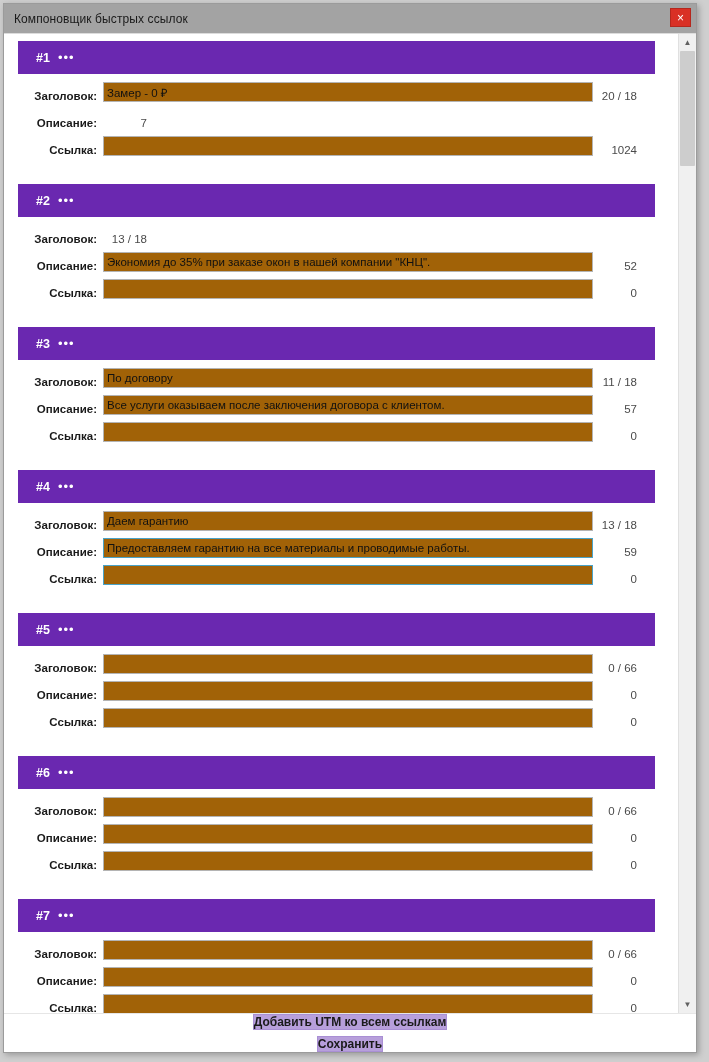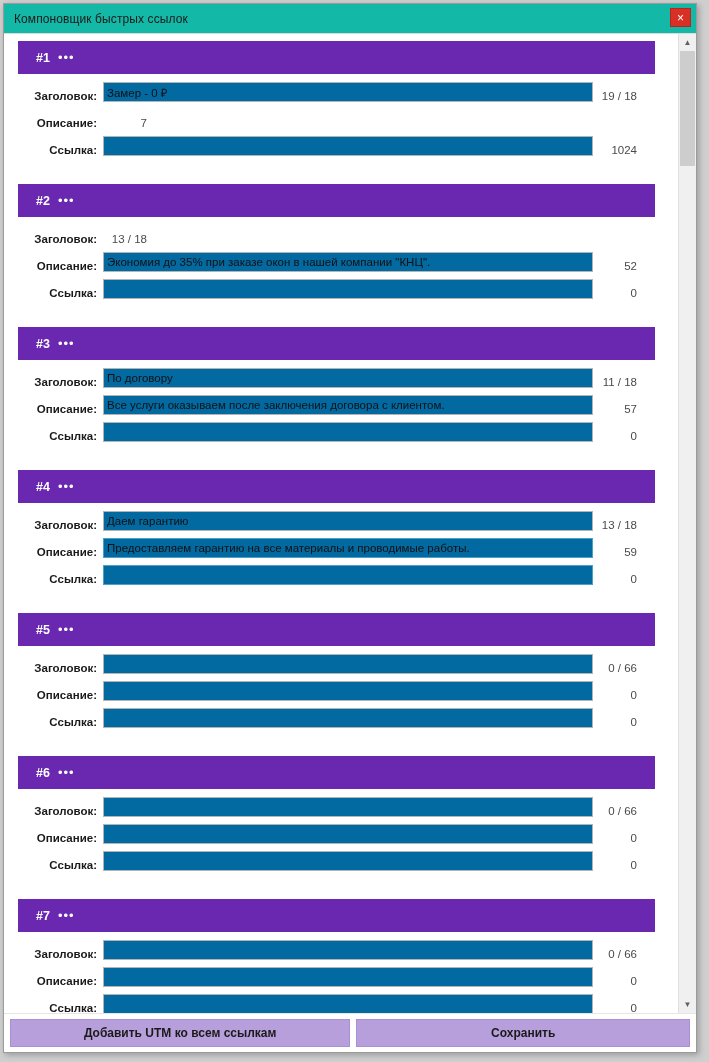--- a/index.html
+++ b/index.html
@@ -24,21 +24,21 @@
     background: #ffffff;
     border: 1px solid #9b9b9b;
     box-sizing: border-box;
     display: flex;
     flex-direction: column;
     box-shadow: 2px 2px 6px rgba(0,0,0,0.25);
   }
   .titlebar {
     height: 29px;
     min-height: 29px;
-    background: #14b8a6;
+    background: #a3a3a3;
     border-bottom: 1px solid #dcdcdc;
     display: flex;
     align-items: center;
     position: relative;
   }
   .title-text {
     font-size: 12px;
     color: #1a1a1a;
     padding-left: 10px;
     letter-spacing: 0.1px;
@@ -155,21 +155,21 @@
     font-weight: bold;
     color: #1a1a1a;
     padding-right: 6px;
     box-sizing: border-box;
   }
   .row-input {
     flex: 1;
     height: 20px;
     box-sizing: border-box;
     border: 1px solid #b4b4b4;
-    background: #0369a1;
+    background: #a16207;
     font-size: 11.5px;
     color: #111111;
     padding: 0 3px;
     font-family: "Liberation Sans", sans-serif;
     outline: none;
   }
   .row-input.focused {
     border: 1px solid #4aa3c7;
   }
   .row-counter {
@@ -184,20 +184,21 @@
   }
   .footer {
     height: 38px;
     min-height: 38px;
     background: #ffffff;
     border-top: 1px solid #e6e6e6;
     display: flex;
     align-items: center;
     padding: 0 6px;
     gap: 6px;
+    flex-direction: column;
   }
   .footer-btn {
     flex: 1;
     height: 28px;
     background: #b79fdb;
     border: 1px solid #a98fd4;
     color: #1a1a1a;
     font-size: 12px;
     font-weight: bold;
     display: flex;
@@ -224,21 +225,21 @@
         <div class="scroll-inner" id="blocks-container">
             <div class="block">
               <div class="block-header">
                 <span class="num">#1</span>
                 <span class="dots">•••</span>
               </div>
               <div class="block-body">
                 <div class="row">
                   <div class="row-label">Заголовок:</div>
                   <input type="text" class="row-input" value="Замер - 0 ₽" style="">
-                  <div class="row-counter">19 / 18</div>
+                  <div class="row-counter">20 / 18</div>
                 </div>
                 <div class="row">
                   <div class="row-label">Описание:</div>
                   <div class="row-counter">7</div>
                 </div>
                 <div class="row">
                   <div class="row-label">Ссылка:</div>
                   <input type="text" class="row-input" value="" style="">
                   <div class="row-counter">1024</div>
                 </div>

